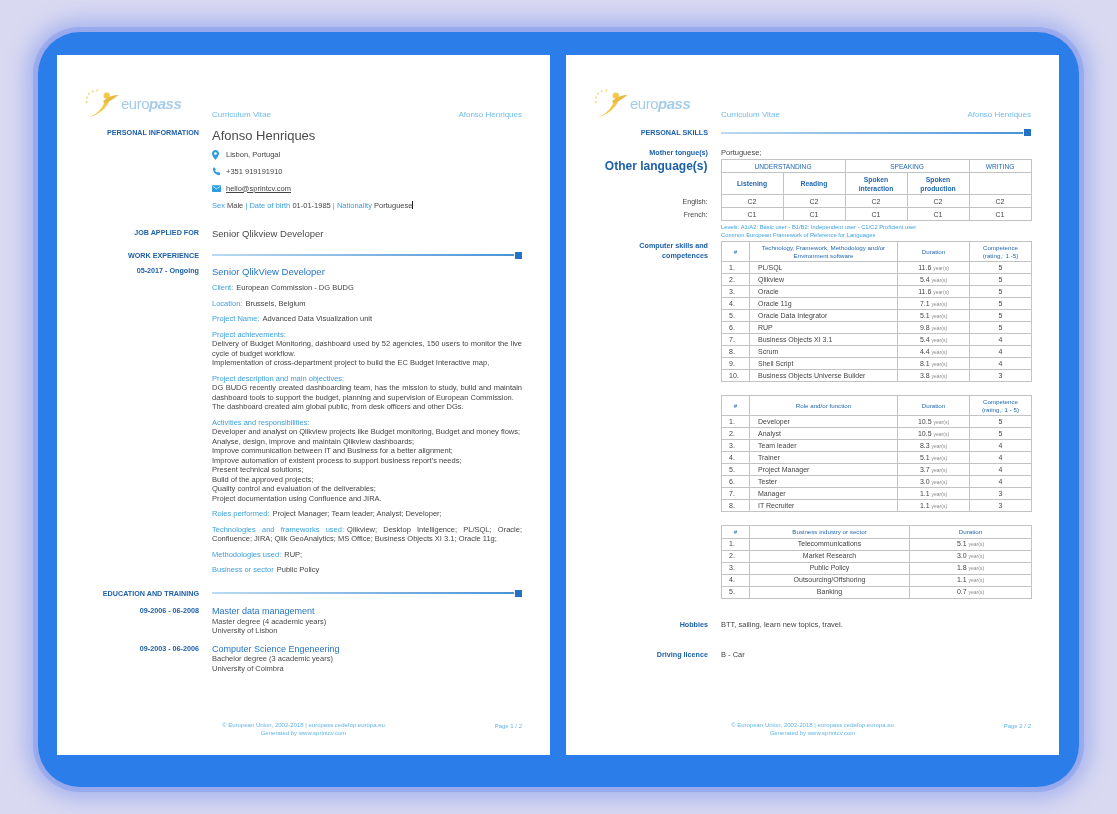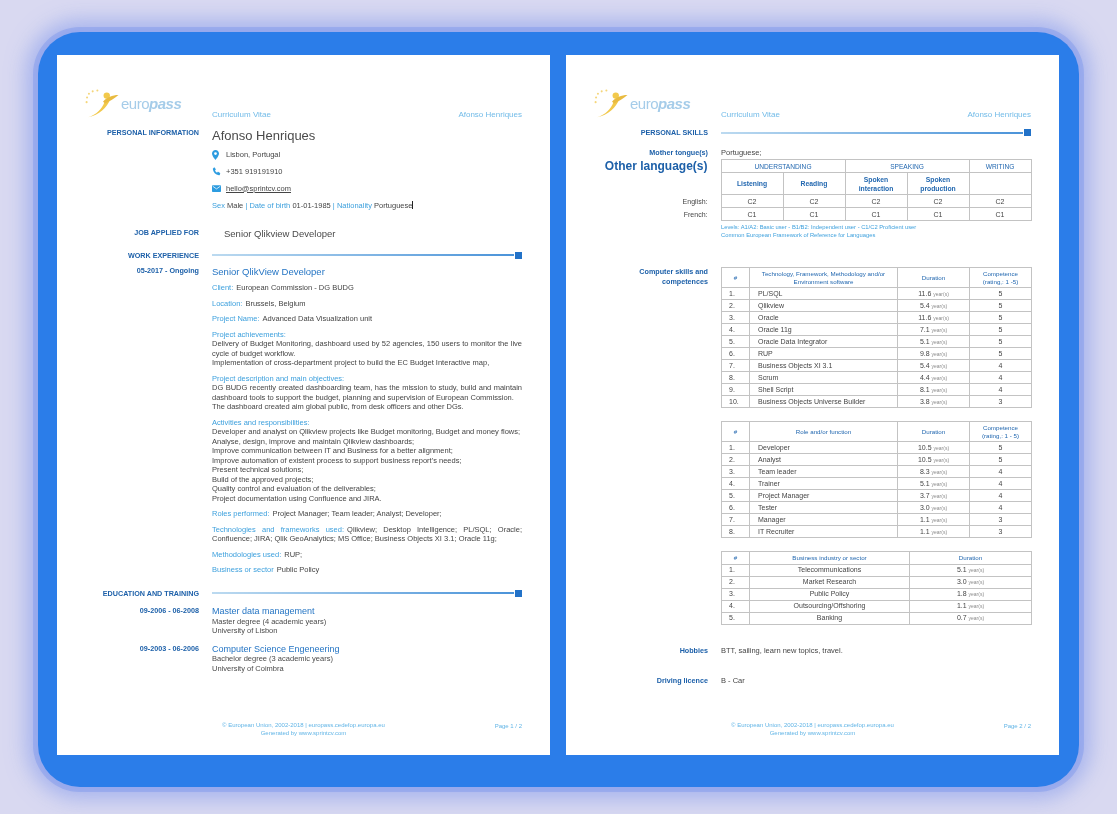--- a/index.html
+++ b/index.html
@@ -137,21 +137,21 @@
           <span class="sep">|</span>
           <span class="sublbl">Date of birth</span>
           <span>01-01-1985</span>
           <span class="sep">|</span>
           <span class="sublbl">Nationality</span>
           <span>Portuguese</span><span class="caret"></span>
         </div>
       </div>
     </div>
 
-    <div class="row" style="margin-top:17px;gap:12px;">
+    <div class="row" style="margin-top:17px;">
       <div class="lbl-col">JOB APPLIED FOR</div>
       <div class="content-col job-value">Senior Qlikview Developer</div>
     </div>
 
     <div class="row" style="margin-top:12px;">
       <div class="lbl-col">WORK EXPERIENCE</div>
       <div class="content-col rule">
           <div class="line"></div>
           <div class="sq"></div>
         </div>
@@ -354,21 +354,21 @@
         </tbody>
     </table>
     <div class="row">
       <div class="lbl-col"></div>
       <div class="content-col lang-note">
         <div>Levels: A1/A2: Basic user - B1/B2: Independent user - C1/C2 Proficient user</div>
         <div>Common European Framework of Reference for Languages</div>
       </div>
     </div>
 
-    <div class="row" style="margin-top:28px;">
+    <div class="row" style="margin-top:2px;">
       <div class="lbl-col">
         <div>Computer skills and</div>
         <div>competences</div>
       </div>
       <div class="content-col">
         <table class="skill-table">
           <colgroup>
               <col style="width:28px;">
               <col style="width:148px;">
               <col style="width:72px;">

